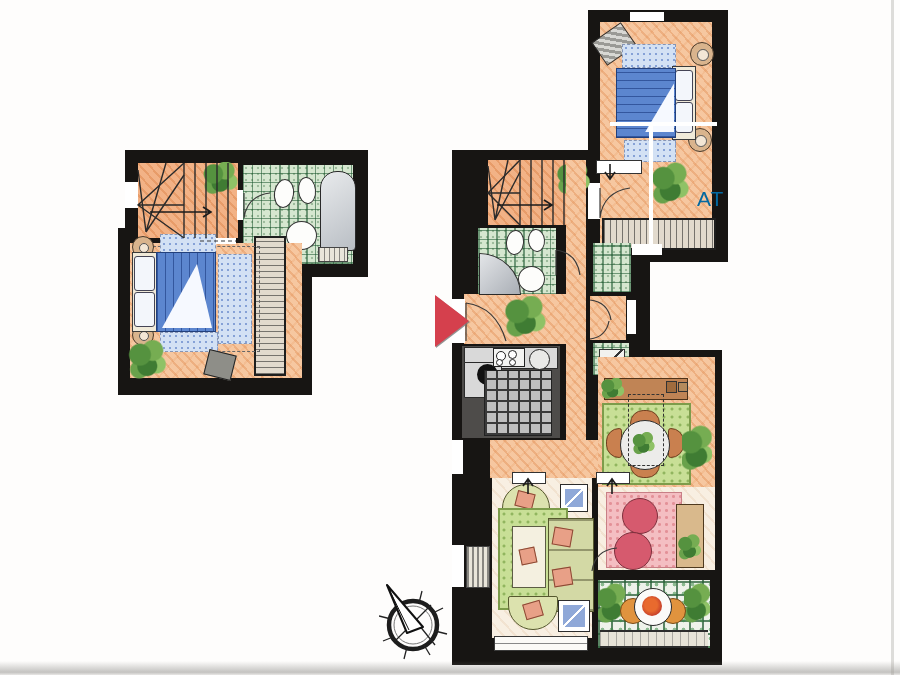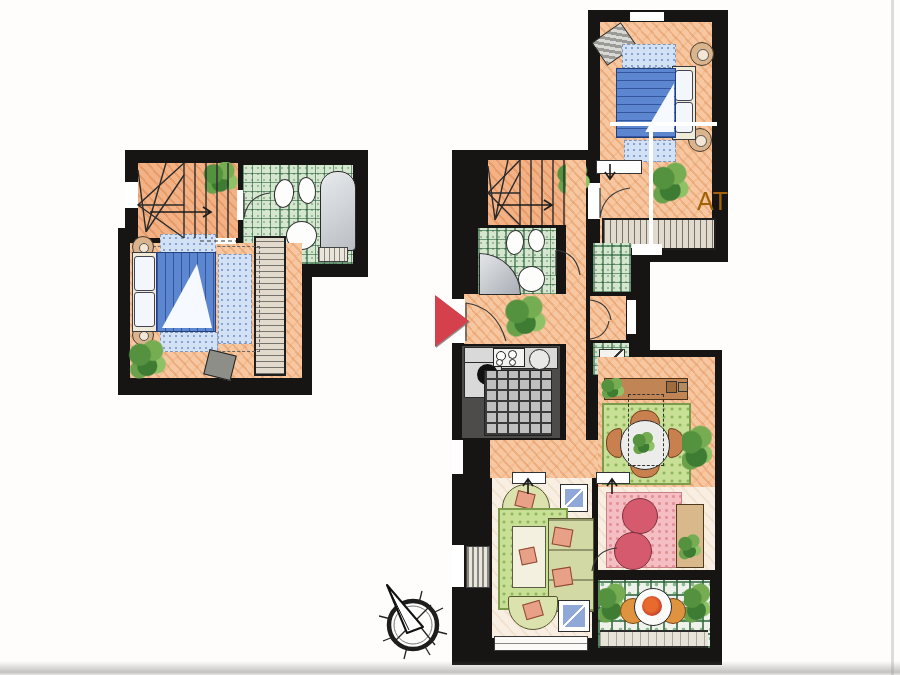--- a/index.html
+++ b/index.html
@@ -67,21 +67,21 @@
     background-image:repeating-linear-gradient(90deg,rgba(40,40,40,.5) 0 1.5px,transparent 1.5px 5px);}
   .dashbox{position:absolute;border:1.6px dashed #4a4a4a;}
   .sidetable{position:absolute;background:#fff;border:1.6px solid #2c2c2c;}
   .sidetable-in{position:absolute;left:4px;top:4px;right:4px;bottom:4px;background:#8fa8d8;
     background-image:linear-gradient(135deg,transparent 46%,#fff 46% 54%,transparent 54%);}
   .pouf{position:absolute;border-radius:50%;border:1.8px solid #7e2f3c;
     background:radial-gradient(circle at 38% 32%,#ea8492 0 28%,#d65а6e 60%,#c24557 100%);
     background-color:#d65a6e;}
   .chair-t{position:absolute;background:#c9804f;border:1.5px solid #6e3e1f;}
   .ol-white{position:absolute;background:#ffffff;}
-  #at-label{position:absolute;color:#a16207;font-size:25px;letter-spacing:1px;}
+  #at-label{position:absolute;color:#0369a1;font-size:21px;letter-spacing:1px;}
   .scan-bottom{position:absolute;left:0;width:900px;height:14px;top:661px;
     background:linear-gradient(180deg,rgba(120,120,118,0) 0%,rgba(125,124,120,.45) 80%,rgba(170,168,164,.25) 100%);}
   .scan-right{position:absolute;top:0;left:891px;width:3px;height:675px;background:rgba(160,158,152,.35);}
 </style>
 </head>
 <body>
 
 <div id="canvas">
 
   <div class="wall" style="left:125px;top:150px;width:243px;height:127px;"></div>

